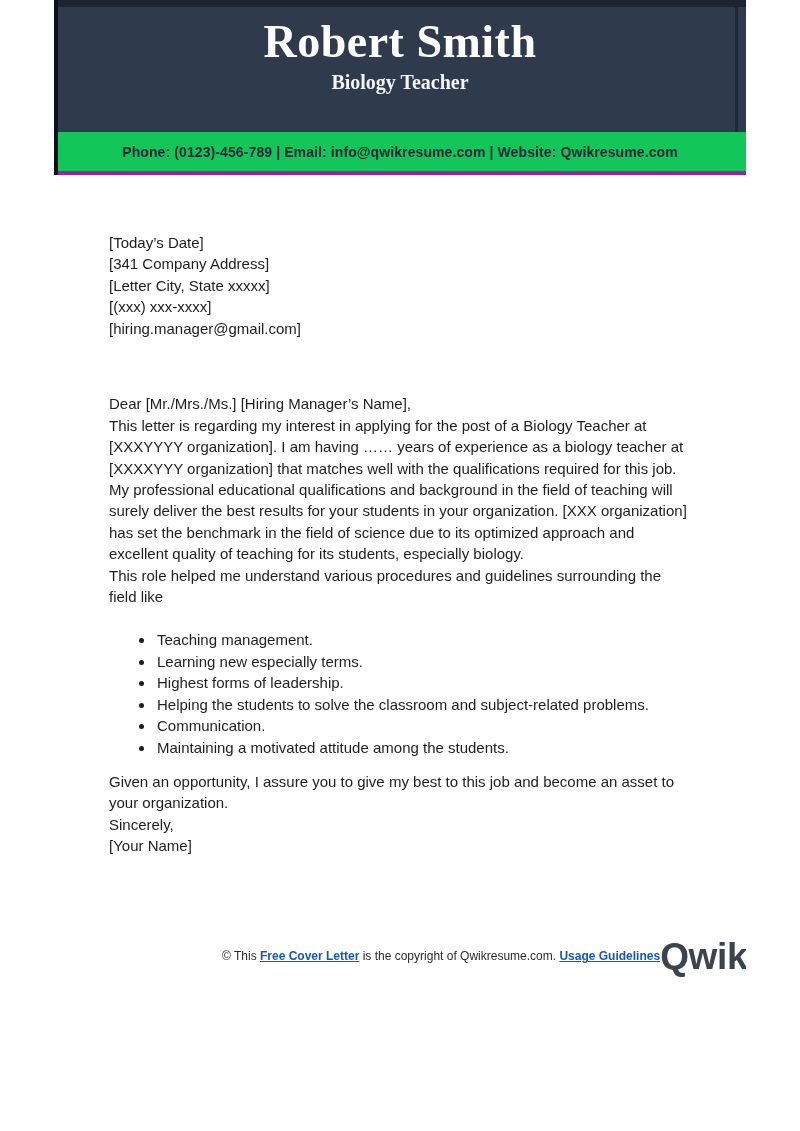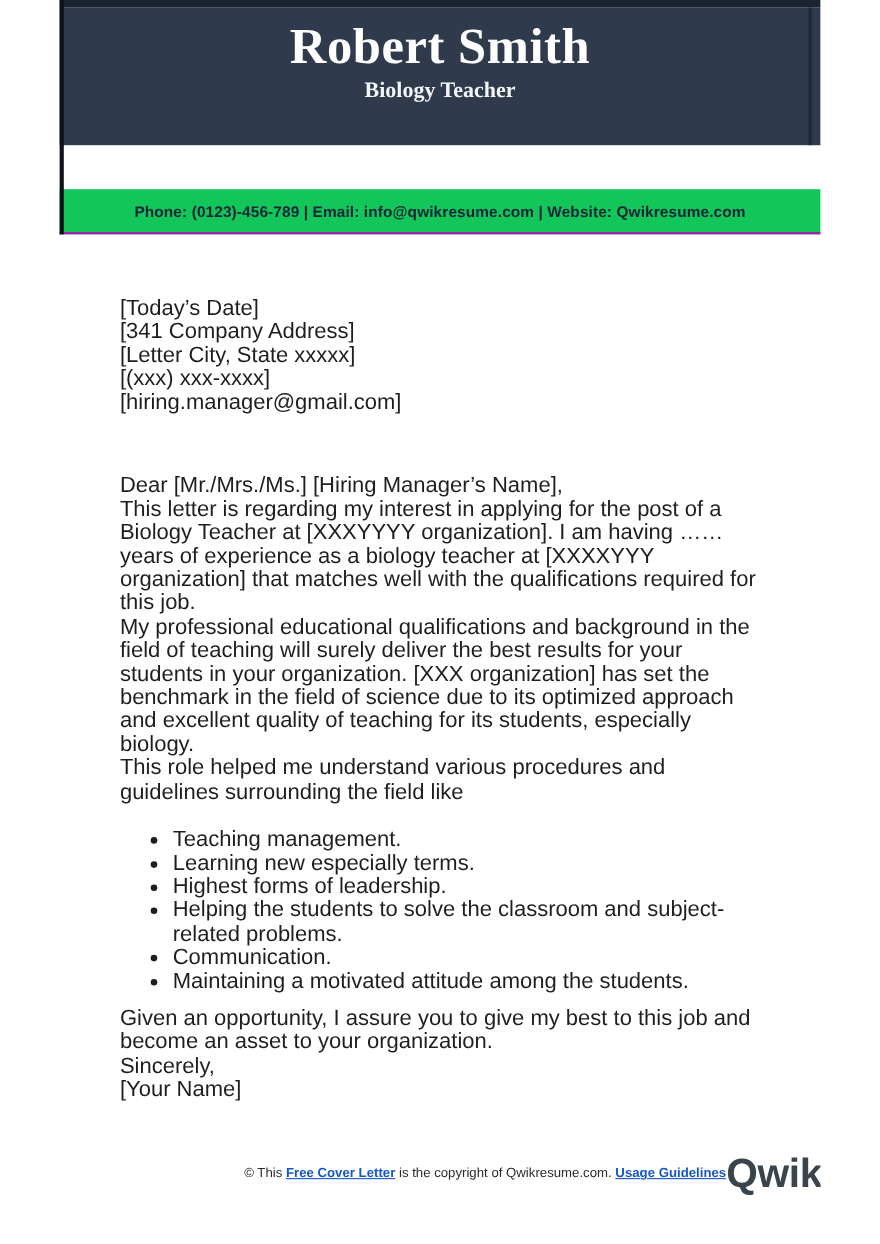--- a/index.html
+++ b/index.html
@@ -27,44 +27,44 @@
     margin:0;color:#fdfdfd;
     font-family:"Liberation Serif","DejaVu Serif",serif;
     font-size:46px;font-weight:bold;line-height:1.15;letter-spacing:0.5px;
   }
   .person-title{
     margin:2px 0 0 0;color:#f3f5f8;
     font-family:"Liberation Serif","DejaVu Serif",serif;
     font-size:20px;font-weight:bold;line-height:1.1;
   }
   .contact-bar{
-    background:#12c65a;height:39px;border-bottom:2px solid #a21caf;
+    background:#12c65a;height:39px;border-bottom:4px solid #a21caf;
     display:flex;align-items:center;justify-content:center;
-    color:#0f2537;font-size:14px;font-weight:bold;letter-spacing:0.1px;margin-top:40px;
+    color:#0f2537;font-size:14px;font-weight:bold;letter-spacing:0.1px;
   }
   
   .letter{
     padding:57px 55px 0 55px;
-    font-size:20px;line-height:21.4px;color:#1e1e1e;
+    font-size:15px;line-height:21.4px;color:#1e1e1e;
   }
   .letter p{margin:0;}
   .block-date{margin-bottom:44px;}
   .recipient{margin-bottom:54px;line-height:21.5px;}
   .salutation{margin-bottom:21px;}
   .para-1{margin-bottom:15px;}
   .para-2{margin-bottom:14px;}
   .para-3{margin-bottom:0;}
   .skill-list{margin:22px 0 13px 0;padding-left:46px;list-style:disc outside;}
   .skill-list li{margin:0;padding-left:2px;line-height:21.4px;}
   .closing-1{margin-bottom:17px;}
   .closing-2{margin-bottom:28px;}
   .signoff{line-height:21.5px;}
   
   .footer{
-    margin-top:46px;
+    margin-top:81px;
     display:flex;align-items:center;justify-content:space-between;
     padding:0 65px 0 168px;
   }
   .copyright{font-size:12px;color:#2b2b2b;white-space:nowrap;}
   .copyright a{color:#1556c7;font-weight:bold;text-decoration:underline;}
   .logo{font-size:37px;font-weight:bold;letter-spacing:-0.3px;line-height:1;}
   .logo .logo-qwik{color:#3a444c;}
   .logo .logo-resume{color:#36bc63;}
 </style>
 </head>

